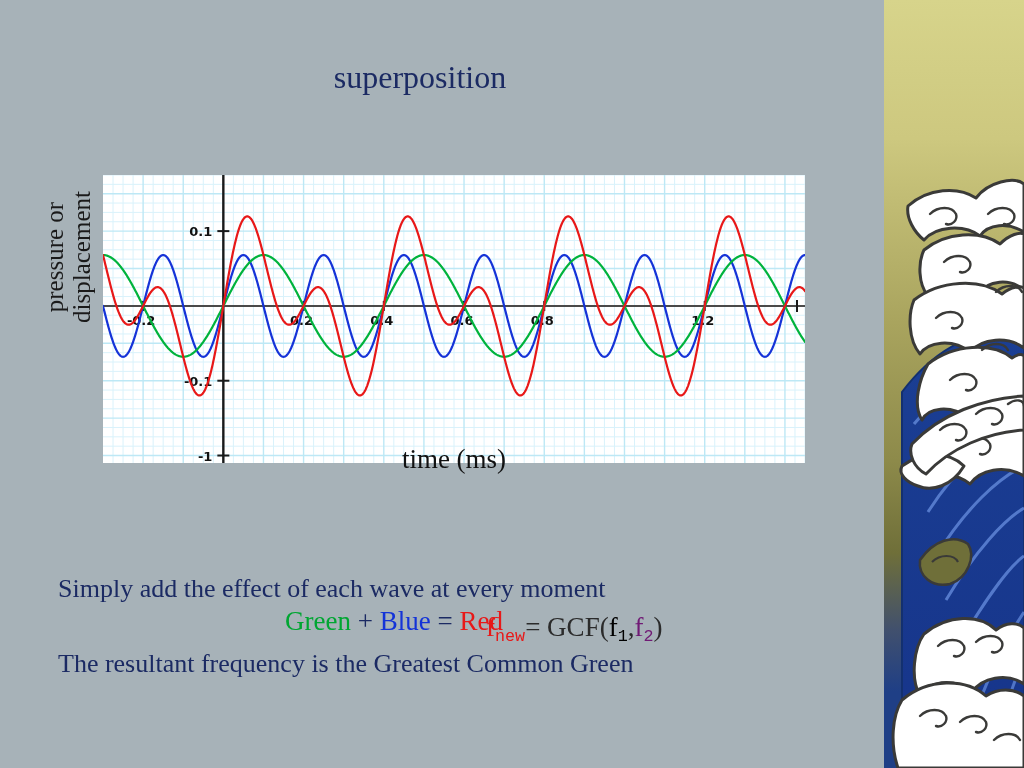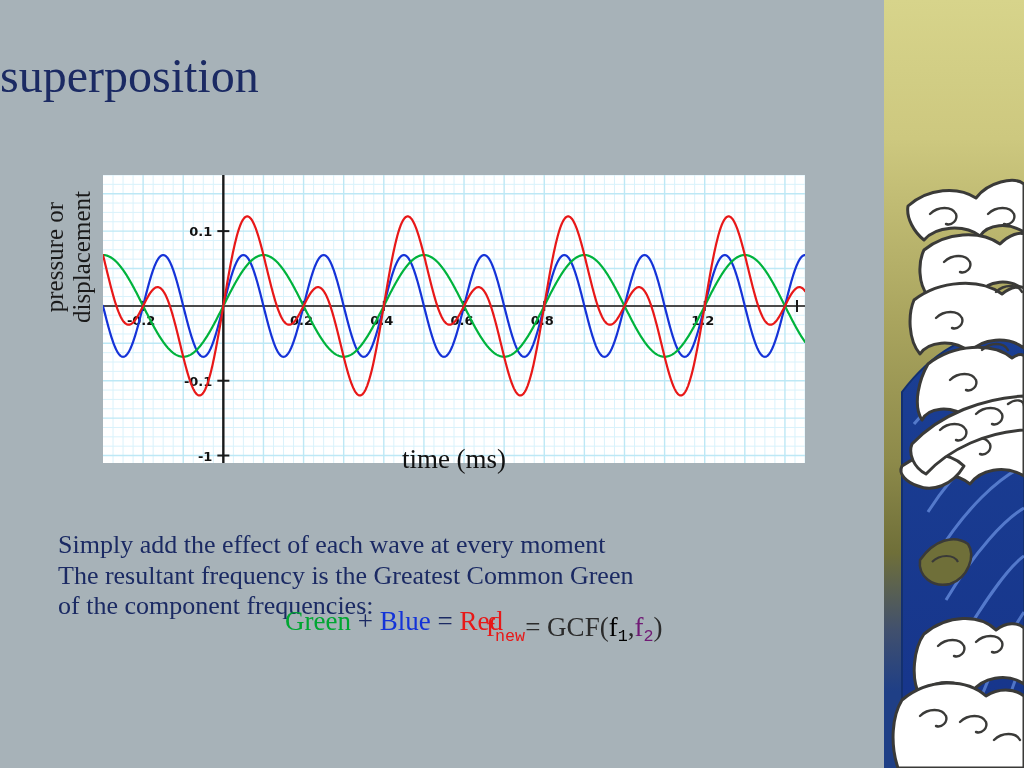--- a/index.html
+++ b/index.html
@@ -14,22 +14,22 @@
     position:absolute;top:0;right:0;width:140px;height:768px;
     overflow:hidden;
   }
   #wave-sky{
     position:absolute;inset:0;
     background:linear-gradient(to bottom,#d7d48b 0%,#cdc87f 18%,#a9a45e 42%,#8d8a4a 60%,#6f6f39 72%,#41506d 82%,#1f3f86 90%,#1f3f86 100%);
   }
 
   
   #title{
-    position:absolute;left:0;top:48px;width:840px;text-align:left;
-    font-size:48px;color:#1b2a63;letter-spacing:0px;
+    position:absolute;left:0;top:59px;width:840px;text-align:center;
+    font-size:32px;color:#1b2a63;letter-spacing:0px;
     font-family:"Liberation Serif", serif;
   }
 
   
   #ylabel{
     position:absolute;left:-22px;top:230px;width:180px;
     transform:rotate(-90deg);transform-origin:center center;
     font-size:25px;color:#1a1a1a;line-height:1.08;text-align:center;
     white-space:nowrap;
   }
@@ -48,21 +48,21 @@
   #xlabel{
     position:absolute;left:103px;top:444px;width:702px;text-align:center;
     font-size:27px;color:#111111;
   }
 
   
   #body-text{
     position:absolute;left:58px;top:530px;width:790px;
     font-size:26px;color:#1b2a63;line-height:1.18;
   }
-  #body-text .ln{display:block;white-space:nowrap;}
+  #body-text .ln{display:block;white-space:nowrap;margin-top:44px;}
 
   
   #color-eq{
     position:absolute;left:285px;top:598px;
     font-size:27px;white-space:nowrap;margin-top:8px;
   }
   #color-eq .g{color:#00a632;}
   #color-eq .b{color:#1333d8;}
   #color-eq .r{color:#e81818;}
   #color-eq .k{color:#1b2a63;}
@@ -306,21 +306,20 @@
         <path d="M0.00,80.04L0.50,82.05L1.00,84.07L1.50,86.11L2.01,88.16L2.51,90.21L3.01,92.27L3.51,94.33L4.01,96.39L4.51,98.44L5.01,100.49L5.52,102.52L6.02,104.54L6.52,106.54L7.02,108.53L7.52,110.49L8.02,112.43L8.52,114.34L9.03,116.22L9.53,118.07L10.03,119.88L10.53,121.66L11.03,123.39L11.53,125.09L12.03,126.74L12.54,128.34L13.04,129.90L13.54,131.41L14.04,132.86L14.54,134.26L15.04,135.61L15.54,136.90L16.05,138.13L16.55,139.31L17.05,140.42L17.55,141.48L18.05,142.47L18.55,143.40L19.05,144.27L19.56,145.07L20.06,145.81L20.56,146.48L21.06,147.09L21.56,147.64L22.06,148.11L22.56,148.53L23.07,148.88L23.57,149.17L24.07,149.39L24.57,149.55L25.07,149.64L25.57,149.68L26.07,149.65L26.58,149.57L27.08,149.43L27.58,149.23L28.08,148.97L28.58,148.66L29.08,148.29L29.58,147.88L30.09,147.41L30.59,146.90L31.09,146.34L31.59,145.74L32.09,145.09L32.59,144.40L33.09,143.68L33.60,142.92L34.10,142.13L34.60,141.30L35.10,140.45L35.60,139.57L36.10,138.67L36.60,137.75L37.11,136.81L37.61,135.85L38.11,134.88L38.61,133.89L39.11,132.90L39.61,131.91L40.11,130.91L40.62,129.91L41.12,128.92L41.62,127.92L42.12,126.94L42.62,125.97L43.12,125.01L43.62,124.07L44.13,123.15L44.63,122.25L45.13,121.37L45.63,120.51L46.13,119.69L46.63,118.90L47.13,118.14L47.64,117.41L48.14,116.73L48.64,116.08L49.14,115.48L49.64,114.92L50.14,114.41L50.64,113.94L51.15,113.53L51.65,113.16L52.15,112.85L52.65,112.59L53.15,112.39L53.65,112.25L54.15,112.16L54.66,112.14L55.16,112.17L55.66,112.27L56.16,112.43L56.66,112.65L57.16,112.94L57.66,113.29L58.17,113.70L58.67,114.18L59.17,114.73L59.67,115.34L60.17,116.01L60.67,116.75L61.17,117.55L61.68,118.42L62.18,119.35L62.68,120.34L63.18,121.39L63.68,122.51L64.18,123.68L64.68,124.92L65.19,126.21L65.69,127.56L66.19,128.96L66.69,130.41L67.19,131.92L67.69,133.48L68.19,135.08L68.70,136.73L69.20,138.42L69.70,140.16L70.20,141.94L70.70,143.75L71.20,145.60L71.70,147.48L72.21,149.39L72.71,151.33L73.21,153.29L73.71,155.27L74.21,157.28L74.71,159.30L75.21,161.33L75.72,163.38L76.22,165.43L76.72,167.49L77.22,169.55L77.72,171.61L78.22,173.66L78.72,175.71L79.23,177.75L79.73,179.77L80.23,181.78L80.73,183.76L81.23,185.73L81.73,187.67L82.23,189.58L82.74,191.46L83.24,193.30L83.74,195.10L84.24,196.87L84.74,198.59L85.24,200.27L85.74,201.89L86.25,203.46L86.75,204.98L87.25,206.45L87.75,207.85L88.25,209.19L88.75,210.46L89.25,211.67L89.76,212.81L90.26,213.87L90.76,214.87L91.26,215.78L91.76,216.62L92.26,217.39L92.76,218.07L93.27,218.66L93.77,219.18L94.27,219.60L94.77,219.95L95.27,220.20L95.77,220.36L96.27,220.44L96.78,220.42L97.28,220.32L97.78,220.12L98.28,219.83L98.78,219.45L99.28,218.97L99.78,218.41L100.29,217.75L100.79,216.99L101.29,216.15L101.79,215.21L102.29,214.19L102.79,213.07L103.29,211.86L103.80,210.57L104.30,209.19L104.80,207.72L105.30,206.17L105.80,204.53L106.30,202.81L106.80,201.01L107.31,199.14L107.81,197.18L108.31,195.16L108.81,193.06L109.31,190.89L109.81,188.65L110.31,186.34L110.82,183.98L111.32,181.55L111.82,179.07L112.32,176.53L112.82,173.94L113.32,171.29L113.82,168.61L114.33,165.88L114.83,163.11L115.33,160.30L115.83,157.46L116.33,154.59L116.83,151.69L117.33,148.76L117.84,145.82L118.34,142.86L118.84,139.88L119.34,136.90L119.84,133.90L120.34,130.91L120.84,127.91L121.35,124.92L121.85,121.94L122.35,118.96L122.85,116.00L123.35,113.06L123.85,110.13L124.35,107.23L124.86,104.36L125.36,101.52L125.86,98.71L126.36,95.94L126.86,93.21L127.36,90.52L127.86,87.88L128.37,85.29L128.87,82.75L129.37,80.27L129.87,77.84L130.37,75.47L130.87,73.17L131.37,70.93L131.88,68.76L132.38,66.66L132.88,64.64L133.38,62.68L133.88,60.81L134.38,59.01L134.88,57.29L135.39,55.65L135.89,54.10L136.39,52.63L136.89,51.25L137.39,49.96L137.89,48.75L138.39,47.63L138.90,46.61L139.40,45.67L139.90,44.83L140.40,44.07L140.90,43.41L141.40,42.85L141.90,42.37L142.41,41.99L142.91,41.70L143.41,41.50L143.91,41.39L144.41,41.38L144.91,41.45L145.41,41.62L145.92,41.87L146.42,42.21L146.92,42.64L147.42,43.16L147.92,43.75L148.42,44.43L148.92,45.19L149.43,46.03L149.93,46.95L150.43,47.94L150.93,49.01L151.43,50.15L151.93,51.36L152.43,52.63L152.94,53.97L153.44,55.37L153.94,56.83L154.44,58.35L154.94,59.93L155.44,61.55L155.94,63.23L156.45,64.95L156.95,66.71L157.45,68.52L157.95,70.36L158.45,72.24L158.95,74.15L159.45,76.09L159.96,78.05L160.46,80.04L160.96,82.05L161.46,84.07L161.96,86.11L162.46,88.16L162.96,90.21L163.47,92.27L163.97,94.33L164.47,96.39L164.97,98.44L165.47,100.49L165.97,102.52L166.47,104.54L166.98,106.54L167.48,108.53L167.98,110.49L168.48,112.43L168.98,114.34L169.48,116.22L169.98,118.07L170.49,119.88L170.99,121.66L171.49,123.39L171.99,125.09L172.49,126.74L172.99,128.34L173.49,129.90L174.00,131.41L174.50,132.86L175.00,134.26L175.50,135.61L176.00,136.90L176.50,138.13L177.00,139.31L177.51,140.42L178.01,141.48L178.51,142.47L179.01,143.40L179.51,144.27L180.01,145.07L180.51,145.81L181.02,146.48L181.52,147.09L182.02,147.64L182.52,148.11L183.02,148.53L183.52,148.88L184.02,149.17L184.53,149.39L185.03,149.55L185.53,149.64L186.03,149.68L186.53,149.65L187.03,149.57L187.53,149.43L188.04,149.23L188.54,148.97L189.04,148.66L189.54,148.29L190.04,147.88L190.54,147.41L191.04,146.90L191.55,146.34L192.05,145.74L192.55,145.09L193.05,144.40L193.55,143.68L194.05,142.92L194.55,142.13L195.06,141.30L195.56,140.45L196.06,139.57L196.56,138.67L197.06,137.75L197.56,136.81L198.06,135.85L198.57,134.88L199.07,133.89L199.57,132.90L200.07,131.91L200.57,130.91L201.07,129.91L201.57,128.92L202.08,127.92L202.58,126.94L203.08,125.97L203.58,125.01L204.08,124.07L204.58,123.15L205.08,122.25L205.59,121.37L206.09,120.51L206.59,119.69L207.09,118.90L207.59,118.14L208.09,117.41L208.59,116.73L209.10,116.08L209.60,115.48L210.10,114.92L210.60,114.41L211.10,113.94L211.60,113.53L212.10,113.16L212.61,112.85L213.11,112.59L213.61,112.39L214.11,112.25L214.61,112.16L215.11,112.14L215.61,112.17L216.12,112.27L216.62,112.43L217.12,112.65L217.62,112.94L218.12,113.29L218.62,113.70L219.12,114.18L219.63,114.73L220.13,115.34L220.63,116.01L221.13,116.75L221.63,117.55L222.13,118.42L222.63,119.35L223.14,120.34L223.64,121.39L224.14,122.51L224.64,123.68L225.14,124.92L225.64,126.21L226.14,127.56L226.65,128.96L227.15,130.41L227.65,131.92L228.15,133.48L228.65,135.08L229.15,136.73L229.65,138.42L230.16,140.16L230.66,141.94L231.16,143.75L231.66,145.60L232.16,147.48L232.66,149.39L233.16,151.33L233.67,153.29L234.17,155.27L234.67,157.28L235.17,159.30L235.67,161.33L236.17,163.38L236.67,165.43L237.18,167.49L237.68,169.55L238.18,171.61L238.68,173.66L239.18,175.71L239.68,177.75L240.18,179.77L240.69,181.78L241.19,183.76L241.69,185.73L242.19,187.67L242.69,189.58L243.19,191.46L243.69,193.30L244.20,195.10L244.70,196.87L245.20,198.59L245.70,200.27L246.20,201.89L246.70,203.46L247.20,204.98L247.71,206.45L248.21,207.85L248.71,209.19L249.21,210.46L249.71,211.67L250.21,212.81L250.71,213.87L251.22,214.87L251.72,215.78L252.22,216.62L252.72,217.39L253.22,218.07L253.72,218.66L254.22,219.18L254.73,219.60L255.23,219.95L255.73,220.20L256.23,220.36L256.73,220.44L257.23,220.42L257.73,220.32L258.24,220.12L258.74,219.83L259.24,219.45L259.74,218.97L260.24,218.41L260.74,217.75L261.24,216.99L261.75,216.15L262.25,215.21L262.75,214.19L263.25,213.07L263.75,211.86L264.25,210.57L264.75,209.19L265.26,207.72L265.76,206.17L266.26,204.53L266.76,202.81L267.26,201.01L267.76,199.14L268.26,197.18L268.77,195.16L269.27,193.06L269.77,190.89L270.27,188.65L270.77,186.34L271.27,183.98L271.77,181.55L272.28,179.07L272.78,176.53L273.28,173.94L273.78,171.29L274.28,168.61L274.78,165.88L275.28,163.11L275.79,160.30L276.29,157.46L276.79,154.59L277.29,151.69L277.79,148.76L278.29,145.82L278.79,142.86L279.30,139.88L279.80,136.90L280.30,133.90L280.80,130.91L281.30,127.91L281.80,124.92L282.30,121.94L282.81,118.96L283.31,116.00L283.81,113.06L284.31,110.13L284.81,107.23L285.31,104.36L285.81,101.52L286.32,98.71L286.82,95.94L287.32,93.21L287.82,90.52L288.32,87.88L288.82,85.29L289.32,82.75L289.83,80.27L290.33,77.84L290.83,75.47L291.33,73.17L291.83,70.93L292.33,68.76L292.83,66.66L293.34,64.64L293.84,62.68L294.34,60.81L294.84,59.01L295.34,57.29L295.84,55.65L296.34,54.10L296.85,52.63L297.35,51.25L297.85,49.96L298.35,48.75L298.85,47.63L299.35,46.61L299.85,45.67L300.36,44.83L300.86,44.07L301.36,43.41L301.86,42.85L302.36,42.37L302.86,41.99L303.36,41.70L303.87,41.50L304.37,41.39L304.87,41.38L305.37,41.45L305.87,41.62L306.37,41.87L306.87,42.21L307.38,42.64L307.88,43.16L308.38,43.75L308.88,44.43L309.38,45.19L309.88,46.03L310.38,46.95L310.89,47.94L311.39,49.01L311.89,50.15L312.39,51.36L312.89,52.63L313.39,53.97L313.89,55.37L314.40,56.83L314.90,58.35L315.40,59.93L315.90,61.55L316.40,63.23L316.90,64.95L317.40,66.71L317.91,68.52L318.41,70.36L318.91,72.24L319.41,74.15L319.91,76.09L320.41,78.05L320.91,80.04L321.42,82.05L321.92,84.07L322.42,86.11L322.92,88.16L323.42,90.21L323.92,92.27L324.42,94.33L324.93,96.39L325.43,98.44L325.93,100.49L326.43,102.52L326.93,104.54L327.43,106.54L327.93,108.53L328.44,110.49L328.94,112.43L329.44,114.34L329.94,116.22L330.44,118.07L330.94,119.88L331.44,121.66L331.95,123.39L332.45,125.09L332.95,126.74L333.45,128.34L333.95,129.90L334.45,131.41L334.95,132.86L335.46,134.26L335.96,135.61L336.46,136.90L336.96,138.13L337.46,139.31L337.96,140.42L338.46,141.48L338.97,142.47L339.47,143.40L339.97,144.27L340.47,145.07L340.97,145.81L341.47,146.48L341.97,147.09L342.48,147.64L342.98,148.11L343.48,148.53L343.98,148.88L344.48,149.17L344.98,149.39L345.48,149.55L345.99,149.64L346.49,149.68L346.99,149.65L347.49,149.57L347.99,149.43L348.49,149.23L348.99,148.97L349.50,148.66L350.00,148.29L350.50,147.88L351.00,147.41L351.50,146.90L352.00,146.34L352.50,145.74L353.01,145.09L353.51,144.40L354.01,143.68L354.51,142.92L355.01,142.13L355.51,141.30L356.01,140.45L356.52,139.57L357.02,138.67L357.52,137.75L358.02,136.81L358.52,135.85L359.02,134.88L359.52,133.89L360.03,132.90L360.53,131.91L361.03,130.91L361.53,129.91L362.03,128.92L362.53,127.92L363.03,126.94L363.54,125.97L364.04,125.01L364.54,124.07L365.04,123.15L365.54,122.25L366.04,121.37L366.54,120.51L367.05,119.69L367.55,118.90L368.05,118.14L368.55,117.41L369.05,116.73L369.55,116.08L370.05,115.48L370.56,114.92L371.06,114.41L371.56,113.94L372.06,113.53L372.56,113.16L373.06,112.85L373.56,112.59L374.07,112.39L374.57,112.25L375.07,112.16L375.57,112.14L376.07,112.17L376.57,112.27L377.07,112.43L377.58,112.65L378.08,112.94L378.58,113.29L379.08,113.70L379.58,114.18L380.08,114.73L380.58,115.34L381.09,116.01L381.59,116.75L382.09,117.55L382.59,118.42L383.09,119.35L383.59,120.34L384.09,121.39L384.60,122.51L385.10,123.68L385.60,124.92L386.10,126.21L386.60,127.56L387.10,128.96L387.60,130.41L388.11,131.92L388.61,133.48L389.11,135.08L389.61,136.73L390.11,138.42L390.61,140.16L391.11,141.94L391.62,143.75L392.12,145.60L392.62,147.48L393.12,149.39L393.62,151.33L394.12,153.29L394.62,155.27L395.13,157.28L395.63,159.30L396.13,161.33L396.63,163.38L397.13,165.43L397.63,167.49L398.13,169.55L398.64,171.61L399.14,173.66L399.64,175.71L400.14,177.75L400.64,179.77L401.14,181.78L401.64,183.76L402.15,185.73L402.65,187.67L403.15,189.58L403.65,191.46L404.15,193.30L404.65,195.10L405.15,196.87L405.66,198.59L406.16,200.27L406.66,201.89L407.16,203.46L407.66,204.98L408.16,206.45L408.66,207.85L409.17,209.19L409.67,210.46L410.17,211.67L410.67,212.81L411.17,213.87L411.67,214.87L412.17,215.78L412.68,216.62L413.18,217.39L413.68,218.07L414.18,218.66L414.68,219.18L415.18,219.60L415.68,219.95L416.19,220.20L416.69,220.36L417.19,220.44L417.69,220.42L418.19,220.32L418.69,220.12L419.19,219.83L419.70,219.45L420.20,218.97L420.70,218.41L421.20,217.75L421.70,216.99L422.20,216.15L422.70,215.21L423.21,214.19L423.71,213.07L424.21,211.86L424.71,210.57L425.21,209.19L425.71,207.72L426.21,206.17L426.72,204.53L427.22,202.81L427.72,201.01L428.22,199.14L428.72,197.18L429.22,195.16L429.72,193.06L430.23,190.89L430.73,188.65L431.23,186.34L431.73,183.98L432.23,181.55L432.73,179.07L433.23,176.53L433.74,173.94L434.24,171.29L434.74,168.61L435.24,165.88L435.74,163.11L436.24,160.30L436.74,157.46L437.25,154.59L437.75,151.69L438.25,148.76L438.75,145.82L439.25,142.86L439.75,139.88L440.25,136.90L440.76,133.90L441.26,130.91L441.76,127.91L442.26,124.92L442.76,121.94L443.26,118.96L443.76,116.00L444.27,113.06L444.77,110.13L445.27,107.23L445.77,104.36L446.27,101.52L446.77,98.71L447.27,95.94L447.78,93.21L448.28,90.52L448.78,87.88L449.28,85.29L449.78,82.75L450.28,80.27L450.78,77.84L451.29,75.47L451.79,73.17L452.29,70.93L452.79,68.76L453.29,66.66L453.79,64.64L454.29,62.68L454.80,60.81L455.30,59.01L455.80,57.29L456.30,55.65L456.80,54.10L457.30,52.63L457.80,51.25L458.31,49.96L458.81,48.75L459.31,47.63L459.81,46.61L460.31,45.67L460.81,44.83L461.31,44.07L461.82,43.41L462.32,42.85L462.82,42.37L463.32,41.99L463.82,41.70L464.32,41.50L464.82,41.39L465.33,41.38L465.83,41.45L466.33,41.62L466.83,41.87L467.33,42.21L467.83,42.64L468.33,43.16L468.84,43.75L469.34,44.43L469.84,45.19L470.34,46.03L470.84,46.95L471.34,47.94L471.84,49.01L472.35,50.15L472.85,51.36L473.35,52.63L473.85,53.97L474.35,55.37L474.85,56.83L475.35,58.35L475.86,59.93L476.36,61.55L476.86,63.23L477.36,64.95L477.86,66.71L478.36,68.52L478.86,70.36L479.37,72.24L479.87,74.15L480.37,76.09L480.87,78.05L481.37,80.04L481.87,82.05L482.37,84.07L482.88,86.11L483.38,88.16L483.88,90.21L484.38,92.27L484.88,94.33L485.38,96.39L485.88,98.44L486.39,100.49L486.89,102.52L487.39,104.54L487.89,106.54L488.39,108.53L488.89,110.49L489.39,112.43L489.90,114.34L490.40,116.22L490.90,118.07L491.40,119.88L491.90,121.66L492.40,123.39L492.90,125.09L493.41,126.74L493.91,128.34L494.41,129.90L494.91,131.41L495.41,132.86L495.91,134.26L496.41,135.61L496.92,136.90L497.42,138.13L497.92,139.31L498.42,140.42L498.92,141.48L499.42,142.47L499.92,143.40L500.43,144.27L500.93,145.07L501.43,145.81L501.93,146.48L502.43,147.09L502.93,147.64L503.43,148.11L503.94,148.53L504.44,148.88L504.94,149.17L505.44,149.39L505.94,149.55L506.44,149.64L506.94,149.68L507.45,149.65L507.95,149.57L508.45,149.43L508.95,149.23L509.45,148.97L509.95,148.66L510.45,148.29L510.96,147.88L511.46,147.41L511.96,146.90L512.46,146.34L512.96,145.74L513.46,145.09L513.96,144.40L514.47,143.68L514.97,142.92L515.47,142.13L515.97,141.30L516.47,140.45L516.97,139.57L517.47,138.67L517.98,137.75L518.48,136.81L518.98,135.85L519.48,134.88L519.98,133.89L520.48,132.90L520.98,131.91L521.49,130.91L521.99,129.91L522.49,128.92L522.99,127.92L523.49,126.94L523.99,125.97L524.49,125.01L525.00,124.07L525.50,123.15L526.00,122.25L526.50,121.37L527.00,120.51L527.50,119.69L528.00,118.90L528.51,118.14L529.01,117.41L529.51,116.73L530.01,116.08L530.51,115.48L531.01,114.92L531.51,114.41L532.02,113.94L532.52,113.53L533.02,113.16L533.52,112.85L534.02,112.59L534.52,112.39L535.02,112.25L535.53,112.16L536.03,112.14L536.53,112.17L537.03,112.27L537.53,112.43L538.03,112.65L538.53,112.94L539.04,113.29L539.54,113.70L540.04,114.18L540.54,114.73L541.04,115.34L541.54,116.01L542.04,116.75L542.55,117.55L543.05,118.42L543.55,119.35L544.05,120.34L544.55,121.39L545.05,122.51L545.55,123.68L546.06,124.92L546.56,126.21L547.06,127.56L547.56,128.96L548.06,130.41L548.56,131.92L549.06,133.48L549.57,135.08L550.07,136.73L550.57,138.42L551.07,140.16L551.57,141.94L552.07,143.75L552.57,145.60L553.08,147.48L553.58,149.39L554.08,151.33L554.58,153.29L555.08,155.27L555.58,157.28L556.08,159.30L556.59,161.33L557.09,163.38L557.59,165.43L558.09,167.49L558.59,169.55L559.09,171.61L559.59,173.66L560.10,175.71L560.60,177.75L561.10,179.77L561.60,181.78L562.10,183.76L562.60,185.73L563.10,187.67L563.61,189.58L564.11,191.46L564.61,193.30L565.11,195.10L565.61,196.87L566.11,198.59L566.61,200.27L567.12,201.89L567.62,203.46L568.12,204.98L568.62,206.45L569.12,207.85L569.62,209.19L570.12,210.46L570.63,211.67L571.13,212.81L571.63,213.87L572.13,214.87L572.63,215.78L573.13,216.62L573.63,217.39L574.14,218.07L574.64,218.66L575.14,219.18L575.64,219.60L576.14,219.95L576.64,220.20L577.14,220.36L577.65,220.44L578.15,220.42L578.65,220.32L579.15,220.12L579.65,219.83L580.15,219.45L580.65,218.97L581.16,218.41L581.66,217.75L582.16,216.99L582.66,216.15L583.16,215.21L583.66,214.19L584.16,213.07L584.67,211.86L585.17,210.57L585.67,209.19L586.17,207.72L586.67,206.17L587.17,204.53L587.67,202.81L588.18,201.01L588.68,199.14L589.18,197.18L589.68,195.16L590.18,193.06L590.68,190.89L591.18,188.65L591.69,186.34L592.19,183.98L592.69,181.55L593.19,179.07L593.69,176.53L594.19,173.94L594.69,171.29L595.20,168.61L595.70,165.88L596.20,163.11L596.70,160.30L597.20,157.46L597.70,154.59L598.20,151.69L598.71,148.76L599.21,145.82L599.71,142.86L600.21,139.88L600.71,136.90L601.21,133.90L601.71,130.91L602.22,127.91L602.72,124.92L603.22,121.94L603.72,118.96L604.22,116.00L604.72,113.06L605.22,110.13L605.73,107.23L606.23,104.36L606.73,101.52L607.23,98.71L607.73,95.94L608.23,93.21L608.73,90.52L609.24,87.88L609.74,85.29L610.24,82.75L610.74,80.27L611.24,77.84L611.74,75.47L612.24,73.17L612.75,70.93L613.25,68.76L613.75,66.66L614.25,64.64L614.75,62.68L615.25,60.81L615.75,59.01L616.26,57.29L616.76,55.65L617.26,54.10L617.76,52.63L618.26,51.25L618.76,49.96L619.26,48.75L619.77,47.63L620.27,46.61L620.77,45.67L621.27,44.83L621.77,44.07L622.27,43.41L622.77,42.85L623.28,42.37L623.78,41.99L624.28,41.70L624.78,41.50L625.28,41.39L625.78,41.38L626.28,41.45L626.79,41.62L627.29,41.87L627.79,42.21L628.29,42.64L628.79,43.16L629.29,43.75L629.79,44.43L630.30,45.19L630.80,46.03L631.30,46.95L631.80,47.94L632.30,49.01L632.80,50.15L633.30,51.36L633.81,52.63L634.31,53.97L634.81,55.37L635.31,56.83L635.81,58.35L636.31,59.93L636.81,61.55L637.32,63.23L637.82,64.95L638.32,66.71L638.82,68.52L639.32,70.36L639.82,72.24L640.32,74.15L640.83,76.09L641.33,78.05L641.83,80.04L642.33,82.05L642.83,84.07L643.33,86.11L643.83,88.16L644.34,90.21L644.84,92.27L645.34,94.33L645.84,96.39L646.34,98.44L646.84,100.49L647.34,102.52L647.85,104.54L648.35,106.54L648.85,108.53L649.35,110.49L649.85,112.43L650.35,114.34L650.85,116.22L651.36,118.07L651.86,119.88L652.36,121.66L652.86,123.39L653.36,125.09L653.86,126.74L654.36,128.34L654.87,129.90L655.37,131.41L655.87,132.86L656.37,134.26L656.87,135.61L657.37,136.90L657.87,138.13L658.38,139.31L658.88,140.42L659.38,141.48L659.88,142.47L660.38,143.40L660.88,144.27L661.38,145.07L661.89,145.81L662.39,146.48L662.89,147.09L663.39,147.64L663.89,148.11L664.39,148.53L664.89,148.88L665.40,149.17L665.90,149.39L666.40,149.55L666.90,149.64L667.40,149.68L667.90,149.65L668.40,149.57L668.91,149.43L669.41,149.23L669.91,148.97L670.41,148.66L670.91,148.29L671.41,147.88L671.91,147.41L672.42,146.90L672.92,146.34L673.42,145.74L673.92,145.09L674.42,144.40L674.92,143.68L675.42,142.92L675.93,142.13L676.43,141.30L676.93,140.45L677.43,139.57L677.93,138.67L678.43,137.75L678.93,136.81L679.44,135.85L679.94,134.88L680.44,133.89L680.94,132.90L681.44,131.91L681.94,130.91L682.44,129.91L682.95,128.92L683.45,127.92L683.95,126.94L684.45,125.97L684.95,125.01L685.45,124.07L685.95,123.15L686.46,122.25L686.96,121.37L687.46,120.51L687.96,119.69L688.46,118.90L688.96,118.14L689.46,117.41L689.97,116.73L690.47,116.08L690.97,115.48L691.47,114.92L691.97,114.41L692.47,113.94L692.97,113.53L693.48,113.16L693.98,112.85L694.48,112.59L694.98,112.39L695.48,112.25L695.98,112.16L696.48,112.14L696.99,112.17L697.49,112.27L697.99,112.43L698.49,112.65L698.99,112.94L699.49,113.29L699.99,113.70L700.50,114.18L701.00,114.73L701.50,115.34L702.00,116.01" fill="none" stroke="#e81818" stroke-width="2.2" stroke-linejoin="round" stroke-linecap="round"></path>
       </svg>
   </div>
 </div>
 
 <div id="xlabel">time (ms)</div>
 
 <div id="body-text">
   <span class="ln">Simply add the effect of each wave at every moment</span>
   <span class="ln">The resultant frequency is the Greatest Common Green</span>
-  <span class="ln">of the component frequencies:</span>
 </div>
 
 <div id="color-eq">
   <span class="g">Green</span>
   <span class="k">+</span>
   <span class="b">Blue</span>
   <span class="k">=</span>
   <span class="r">Red</span>
 </div>
 

